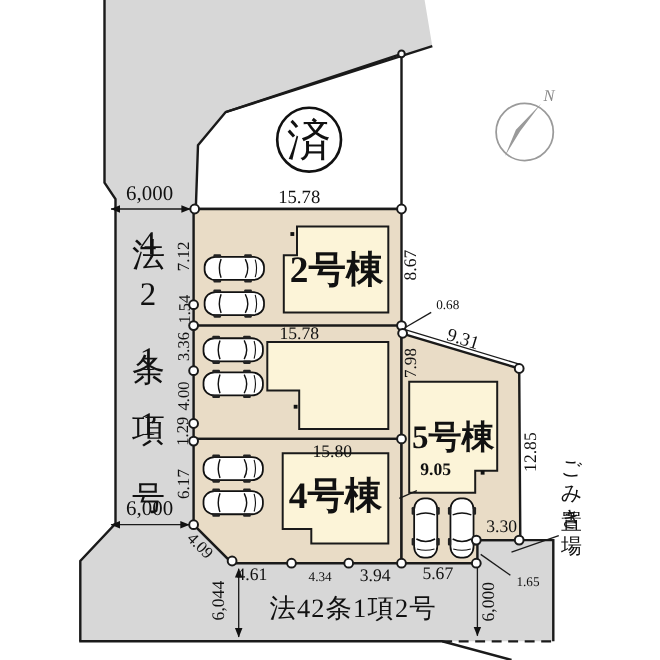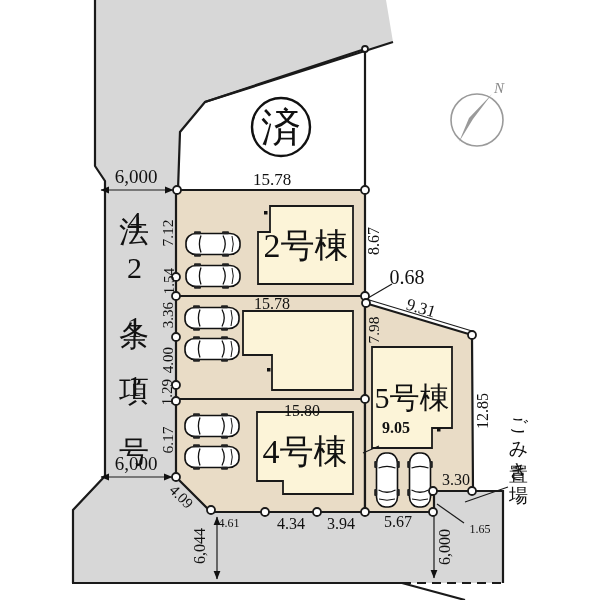--- a/index.html
+++ b/index.html
@@ -13,21 +13,21 @@
   .f-lot{fill:var(--lot);stroke:var(--line);stroke-width:2.2;stroke-linejoin:miter;}
   .f-white{fill:#ffffff;stroke:var(--line);stroke-width:2.2;}
   .f-bld{fill:var(--building);stroke:var(--line);stroke-width:1.8;}
   .ln{fill:none;stroke:var(--line);stroke-width:2.2;}
   .ln-thin{fill:none;stroke:var(--line);stroke-width:1.2;}
   .ln-dash{fill:none;stroke:var(--line);stroke-width:2;stroke-dasharray:9 6;}
   .mark{fill:#ffffff;stroke:var(--line);stroke-width:1.8;}
   .t{position:absolute;color:#111;white-space:nowrap;line-height:1;transform:translate(-50%,-50%);}
   .r90{transform:translate(-50%,-50%) rotate(-90deg);}
   .vjp{position:absolute;color:#111;writing-mode:vertical-rl;text-orientation:upright;line-height:1;transform:translateX(-50%);}
-  .lotlabel{font-weight:400;letter-spacing:0px;}
+  .lotlabel{font-weight:700;letter-spacing:0px;}
   .ncompass{color:#8a8a8a;font-style:italic;}
 </style>
 </head>
 <body>
 
 <div class="stage" style="--road: #d7d7d7; --lot: #e9dcc6; --building: #fcf4d8; --line: #1a1a1a; --compass: #9a9a9a;">
 
 <svg width="600" height="600" viewBox="0 0 600 600">
   <defs>
     <marker id="arr" viewBox="0 0 10 10" refX="9" refY="5" markerWidth="7.5" markerHeight="7.5" orient="auto-start-reverse">
@@ -126,38 +126,39 @@
 <div class="t" style="left:272px;top:179px;font-size:17px;">15.78</div>
 <div class="t r90" style="left:168px;top:233px;font-size:15.5px;">7.12</div>
 <div class="t r90" style="left:169px;top:281px;font-size:15px;">1.54</div>
 <div class="t r90" style="left:168px;top:315px;font-size:15px;">3.36</div>
 <div class="t r90" style="left:168px;top:360px;font-size:15px;">4.00</div>
 <div class="t r90" style="left:167px;top:392px;font-size:15px;">1.29</div>
 <div class="t r90" style="left:168px;top:440px;font-size:15.5px;">6.17</div>
 <div class="t" style="left:136px;top:463px;font-size:19px;">6,000</div>
 <div class="t" style="left:181px;top:497px;font-size:15px;transform:translate(-50%,-50%) rotate(45deg);">4.09</div>
 <div class="t r90" style="left:374px;top:241px;font-size:16px;">8.67</div>
-<div class="t" style="left:407px;top:277px;font-size:20px;">0.68</div>
+<div class="t" style="left:407px;top:277px;font-size:12px;">0.68</div>
 <div class="t" style="left:421px;top:308px;font-size:17px;transform:translate(-50%,-50%) rotate(17deg);">9.31</div>
 <div class="t r90" style="left:374px;top:330px;font-size:15.5px;">7.98</div>
 <div class="t" style="left:272px;top:304px;font-size:16px;">15.78</div>
 <div class="t" style="left:278px;top:411px;font-size:16px;margin-left:24px;">15.80</div>
 <div class="t r90" style="left:483px;top:411px;font-size:16px;">12.85</div>
 <div class="t" style="left:396px;top:428px;font-size:16px;font-weight:bold;">9.05</div>
 <div class="t" style="left:456px;top:480px;font-size:16px;">3.30</div>
 <div class="t" style="left:480px;top:529px;font-size:12px;">1.65</div>
-<div class="t" style="left:229px;top:523px;font-size:12px;">4.61</div>
-<div class="t" style="left:291px;top:524px;font-size:16px;font-family:Liberation Serif, serif;">4.34</div>
+<div class="t" style="left:229px;top:523px;font-size:16px;">4.61</div>
+<div class="t" style="left:291px;top:524px;font-size:12px;font-family:Liberation Serif, serif;">4.34</div>
 <div class="t" style="left:341px;top:524px;font-size:16px;">3.94</div>
 <div class="t" style="left:398px;top:522px;font-size:16px;">5.67</div>
 <div class="t r90" style="left:200px;top:546px;font-size:16px;">6,044</div>
 <div class="t r90" style="left:445px;top:547px;font-size:16px;">6,000</div>
 
 <div class="t lotlabel" style="left:306px;top:246px;font-size:34px;">2号棟</div>
 <div class="t lotlabel" style="left:305px;top:452px;font-size:34px;">4号棟</div>
 <div class="t lotlabel" style="left:412px;top:398px;font-size:30px;">5号棟</div>
 <div class="t" style="left:281px;top:128px;font-size:40px;">済</div>
 <div class="t ncompass" style="left:499px;top:88px;font-size:15px;">N</div>
 
 <div class="vjp" style="left:134px;top:192px;font-size:30px;letter-spacing:13px;">法42条1項1号</div>
+<div class="t" style="left:321px;top:554px;font-size:24px;letter-spacing:1px;">法42条1項2号</div>
 <div class="vjp" style="left:519px;top:406px;font-size:19px;letter-spacing:0px;">ごみ置き場</div>
 
 </div>
 
 </body></html>

